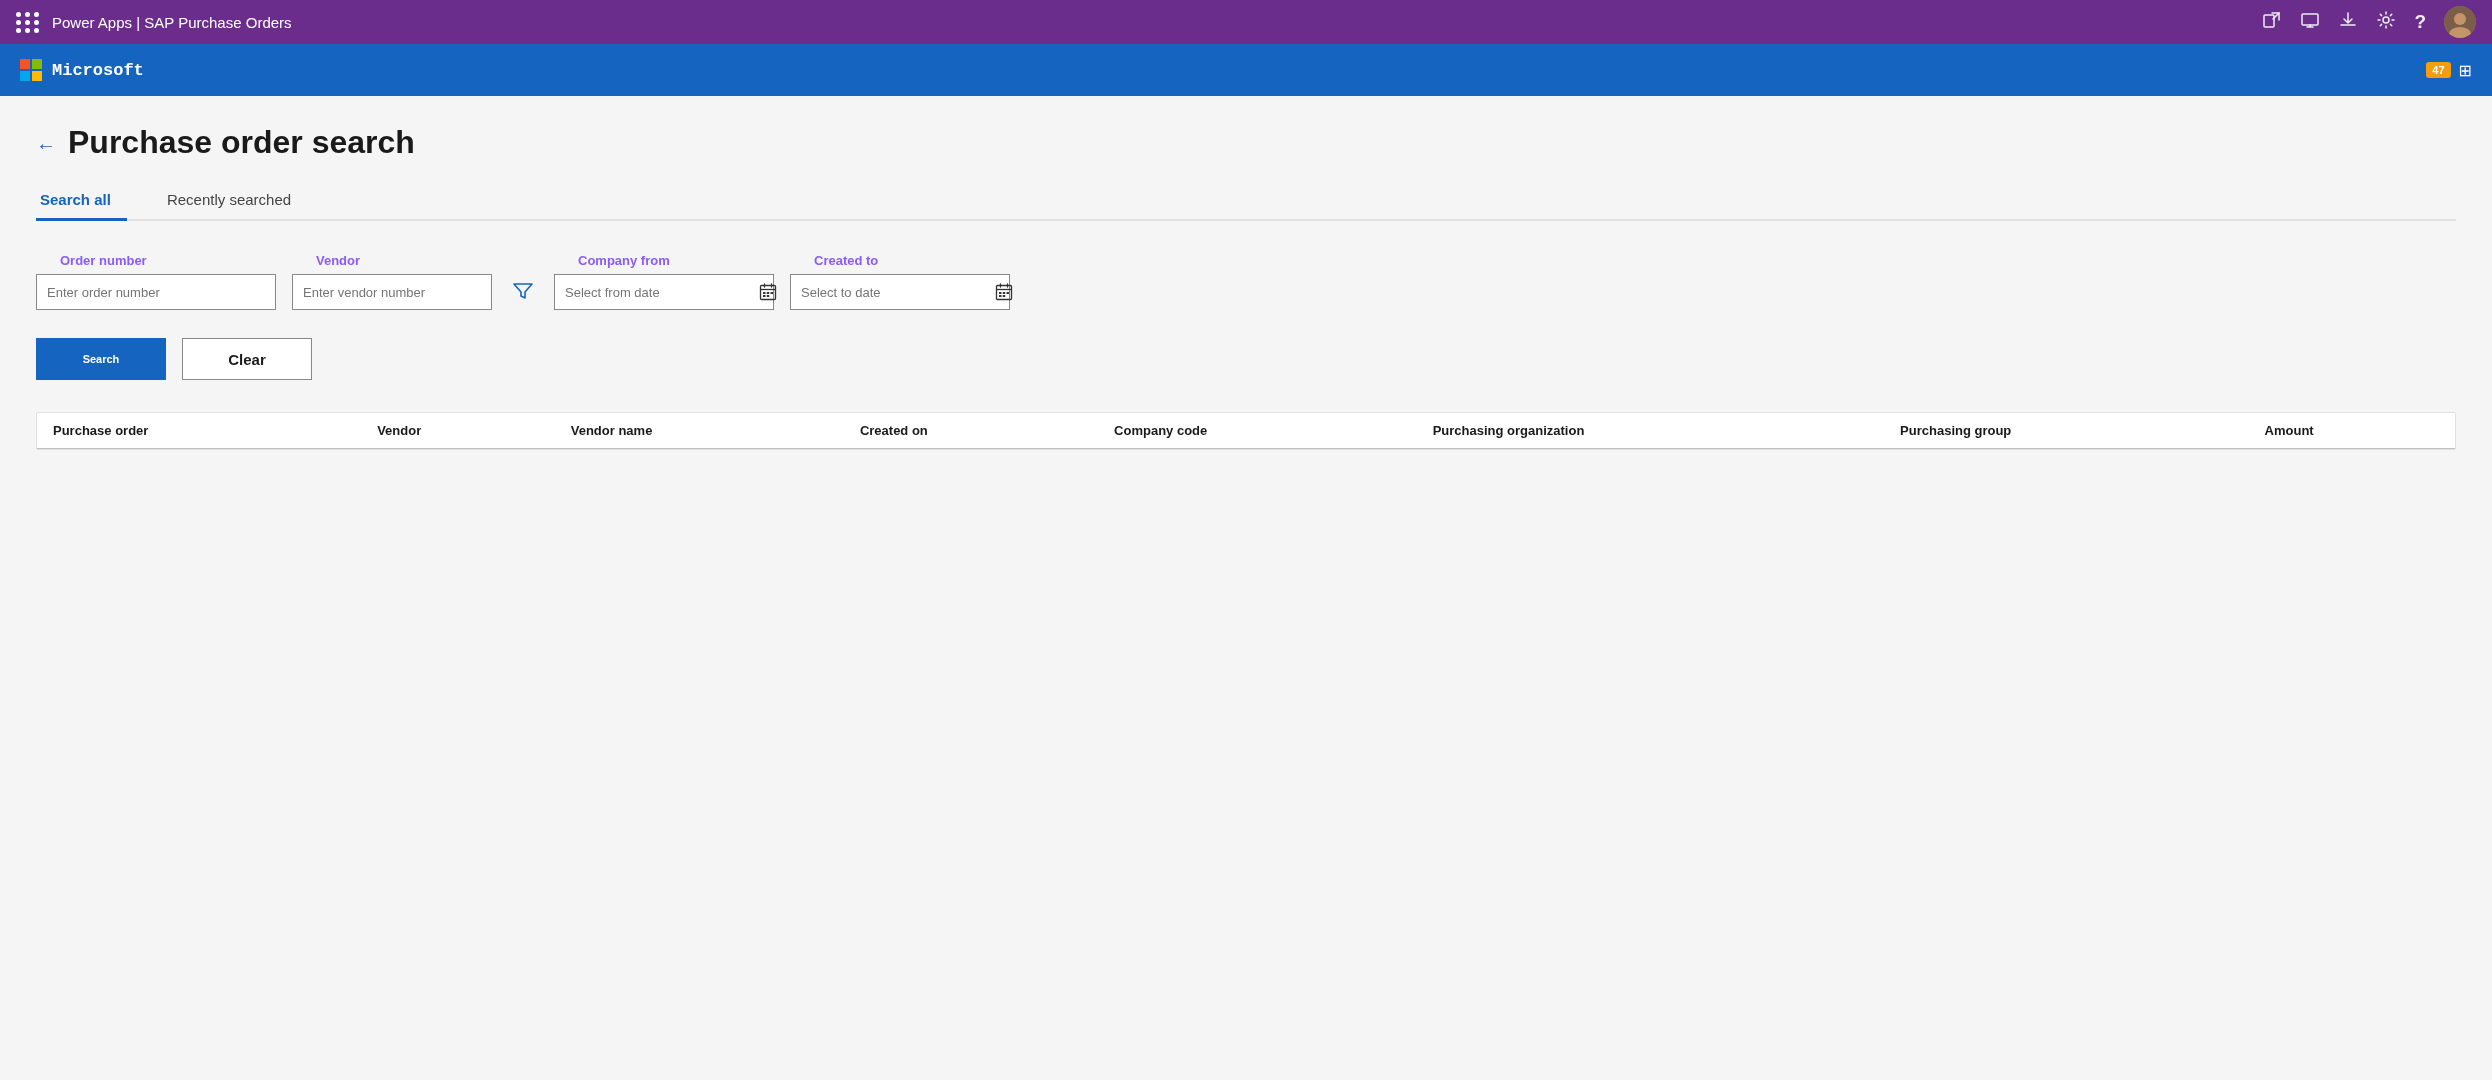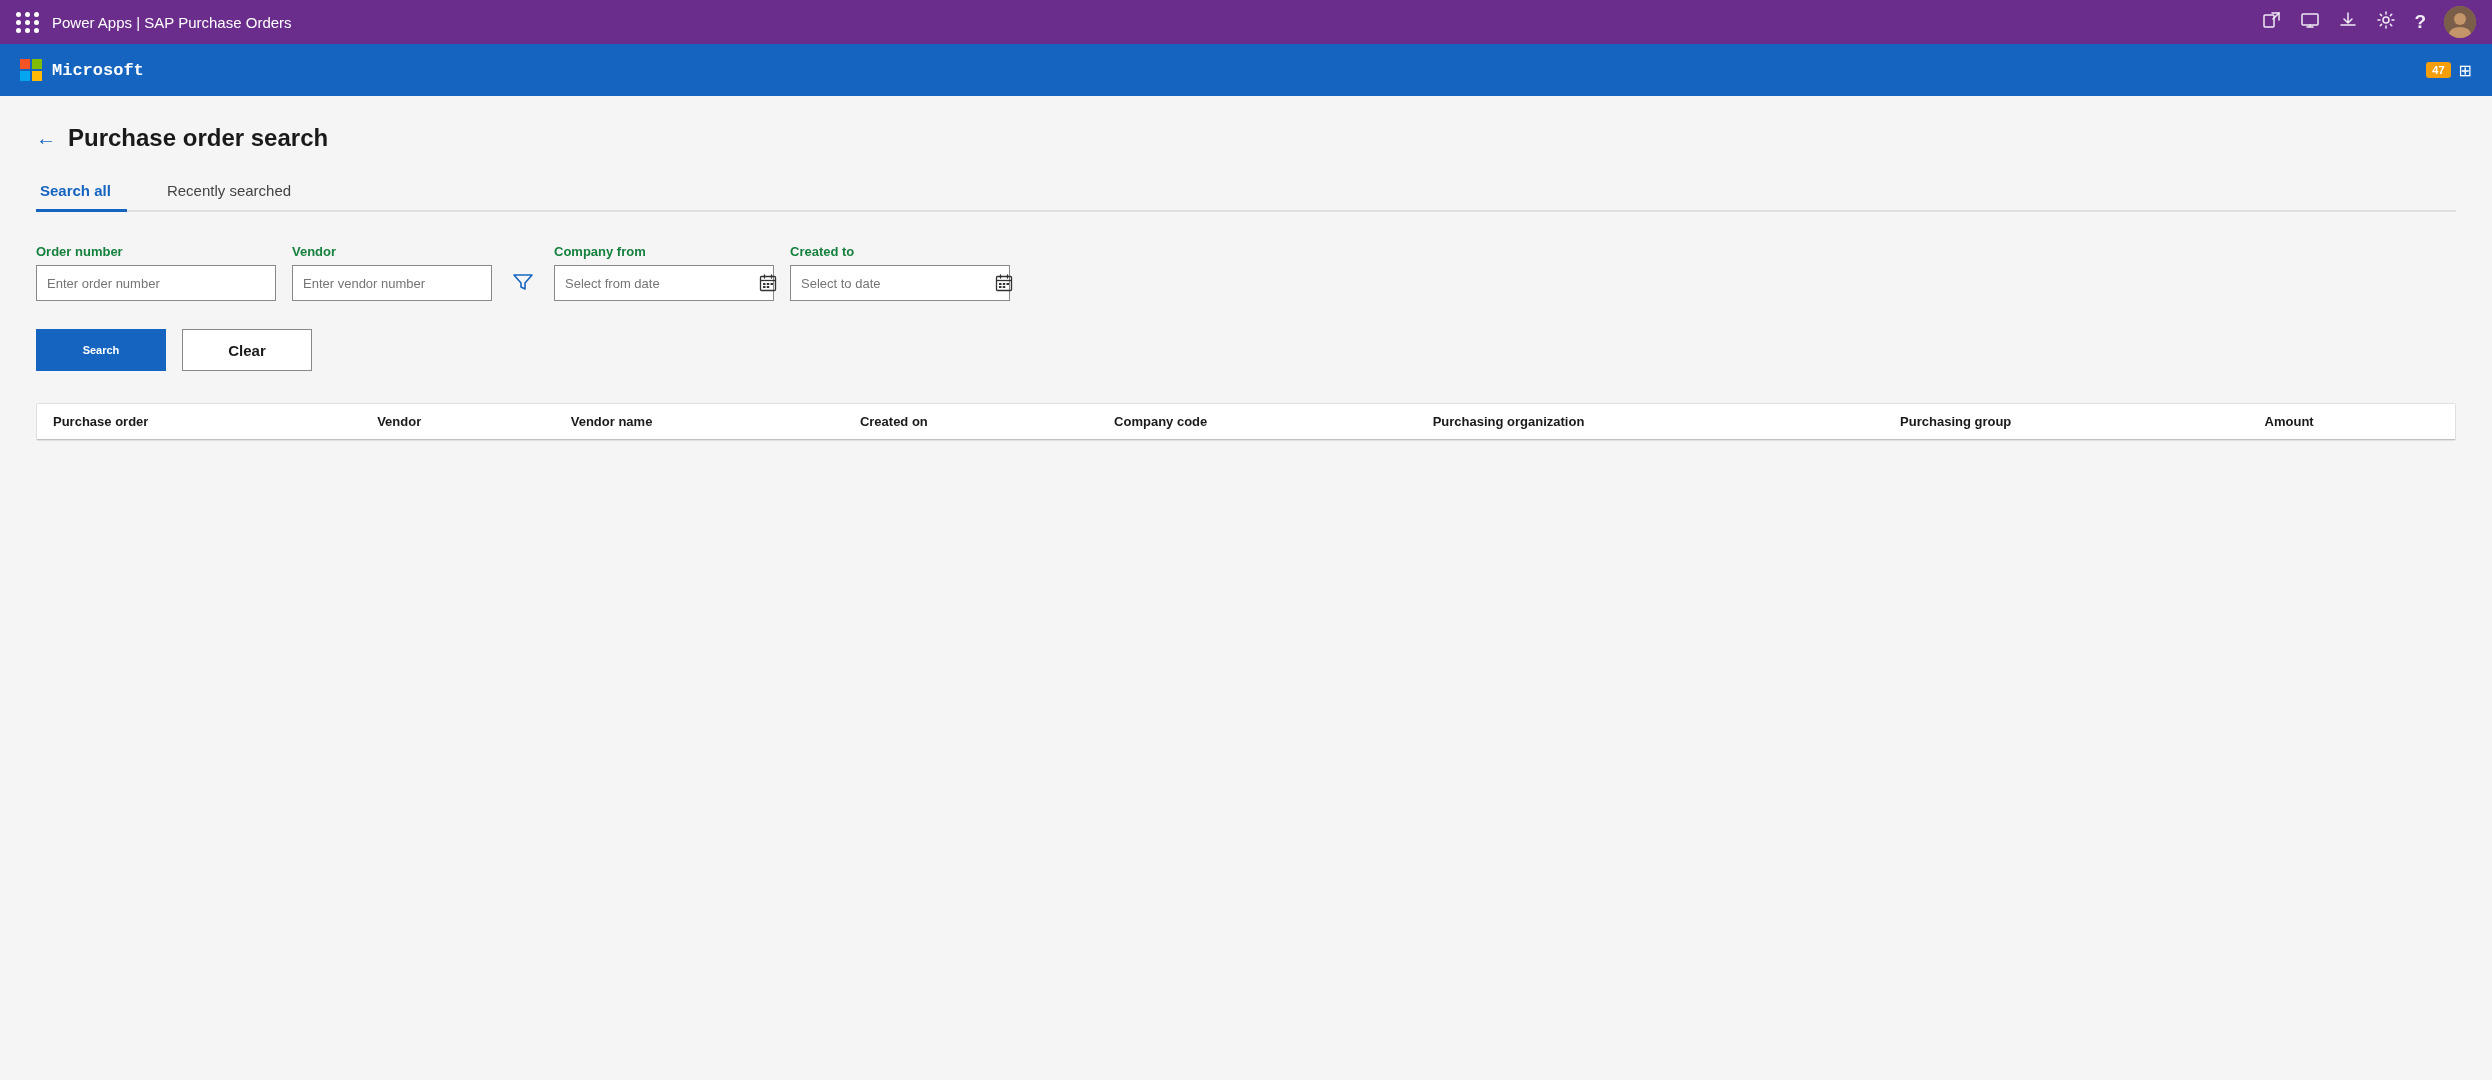--- a/index.html
+++ b/index.html
@@ -121,21 +121,21 @@
       gap: 12px;
       margin-bottom: 20px;
     }
     .back-arrow {
       color: #1565c0;
       font-size: 20px;
       cursor: pointer;
       line-height: 1;
     }
     .page-title {
-      font-size: 24px;
+      font-size: 32px;
       font-weight: 700;
       color: #1a1a1a;
     }
 
     
     .tabs {
       display: flex;
       gap: 12px;
       border-bottom: 2px solid #e0e0e0;
       margin-bottom: 32px;
@@ -167,21 +167,22 @@
       flex-wrap: wrap;
     }
     .field-group {
       display: flex;
       flex-direction: column;
       gap: 6px;
     }
     .field-label {
       font-size: 13px;
       font-weight: 600;
-      color: #15803d;
+      color: #8b5cf6;
+      margin-left: 24px;
     }
     .text-input {
       height: 36px;
       border: 1px solid #888;
       background: #fff;
       padding: 0 10px;
       font-size: 13px;
       color: #333;
       outline: none;
     }

